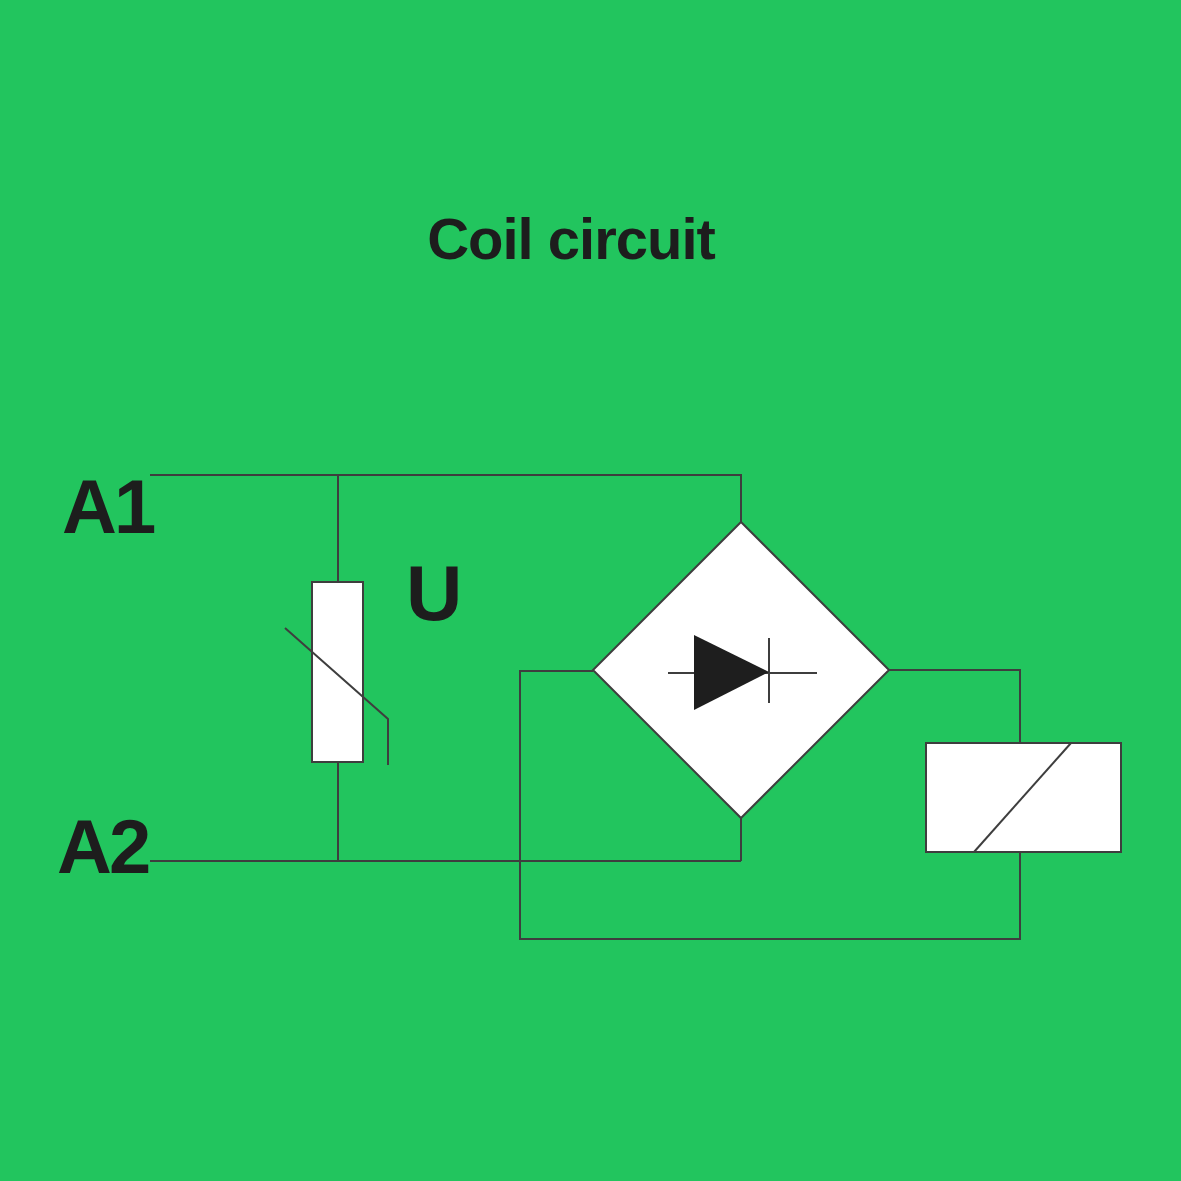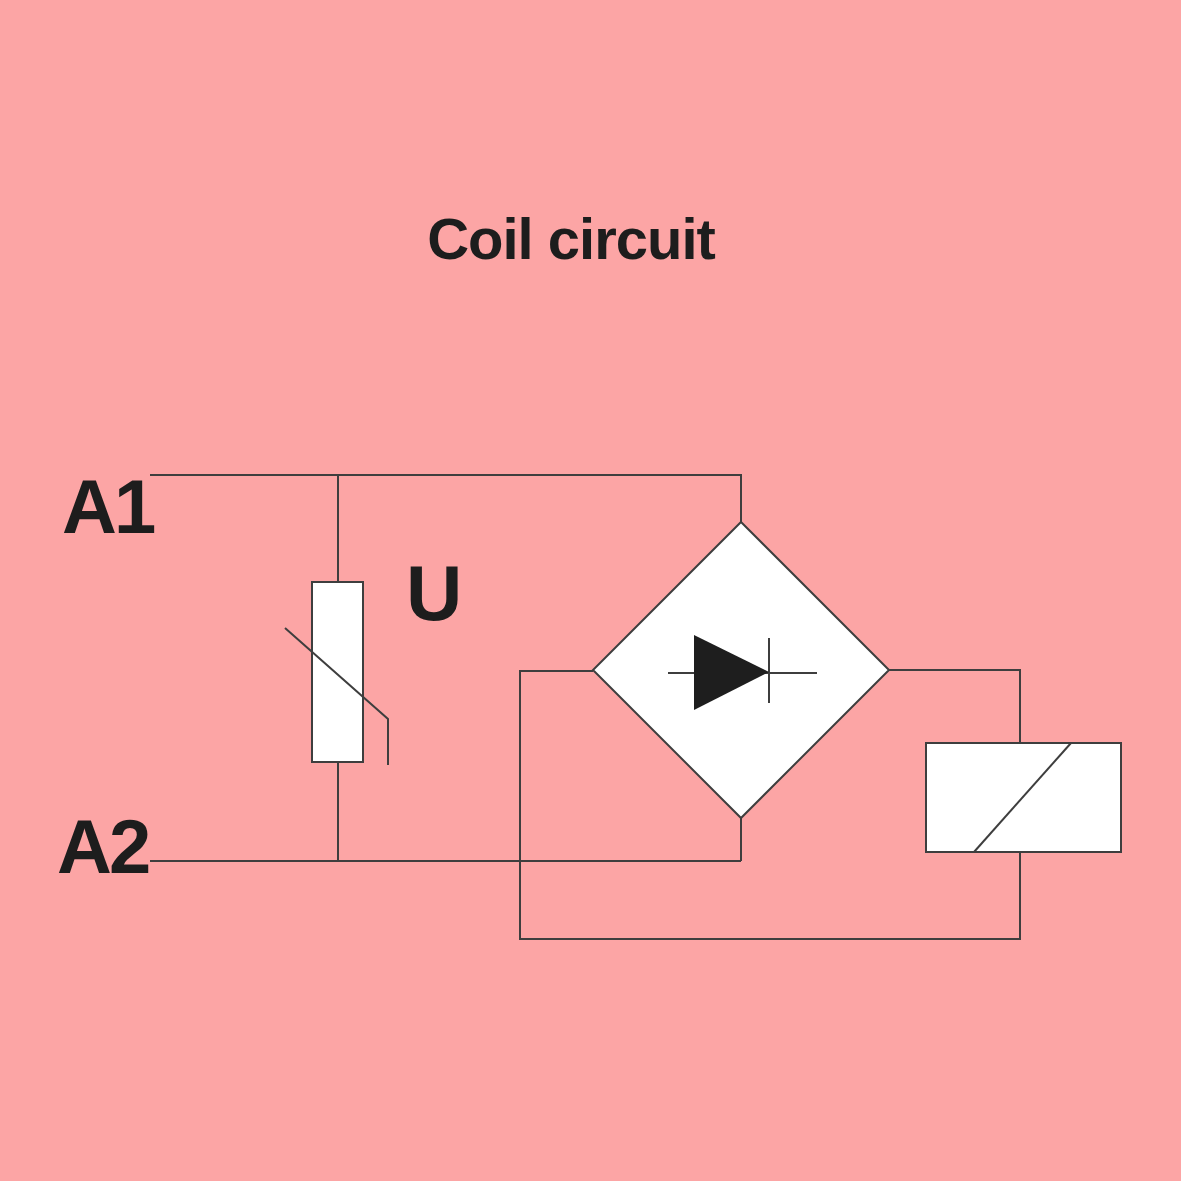--- a/index.html
+++ b/index.html
@@ -4,21 +4,21 @@
 <style>
   html, body {
     margin: 0;
     padding: 0;
     background: #ffffff;
   }
   .canvas {
     position: relative;
     width: 1181px;
     height: 1181px;
-    background: #fca5a5;
+    background: #22c55e;
     overflow: hidden;
     font-family: "Liberation Sans", sans-serif;
   }
   svg { display: block; }
   .wire-group {
     fill: none;
     stroke: #3e3e3e;
     stroke-width: 2;
     stroke-linecap: butt;
     stroke-linejoin: miter;

